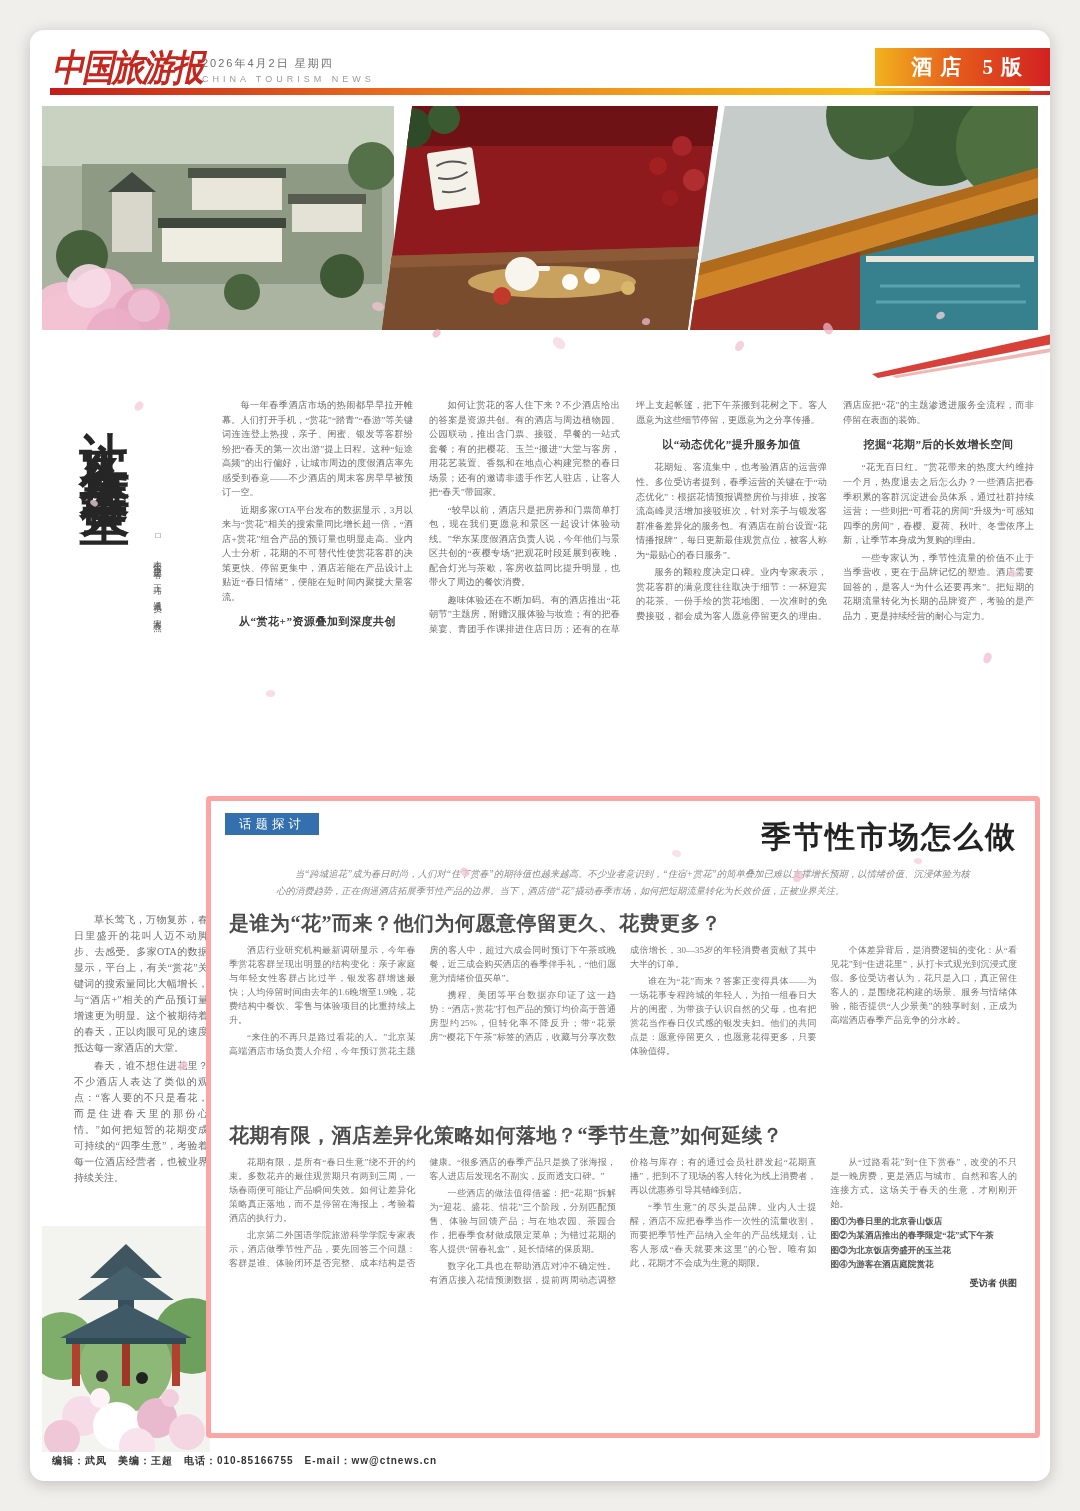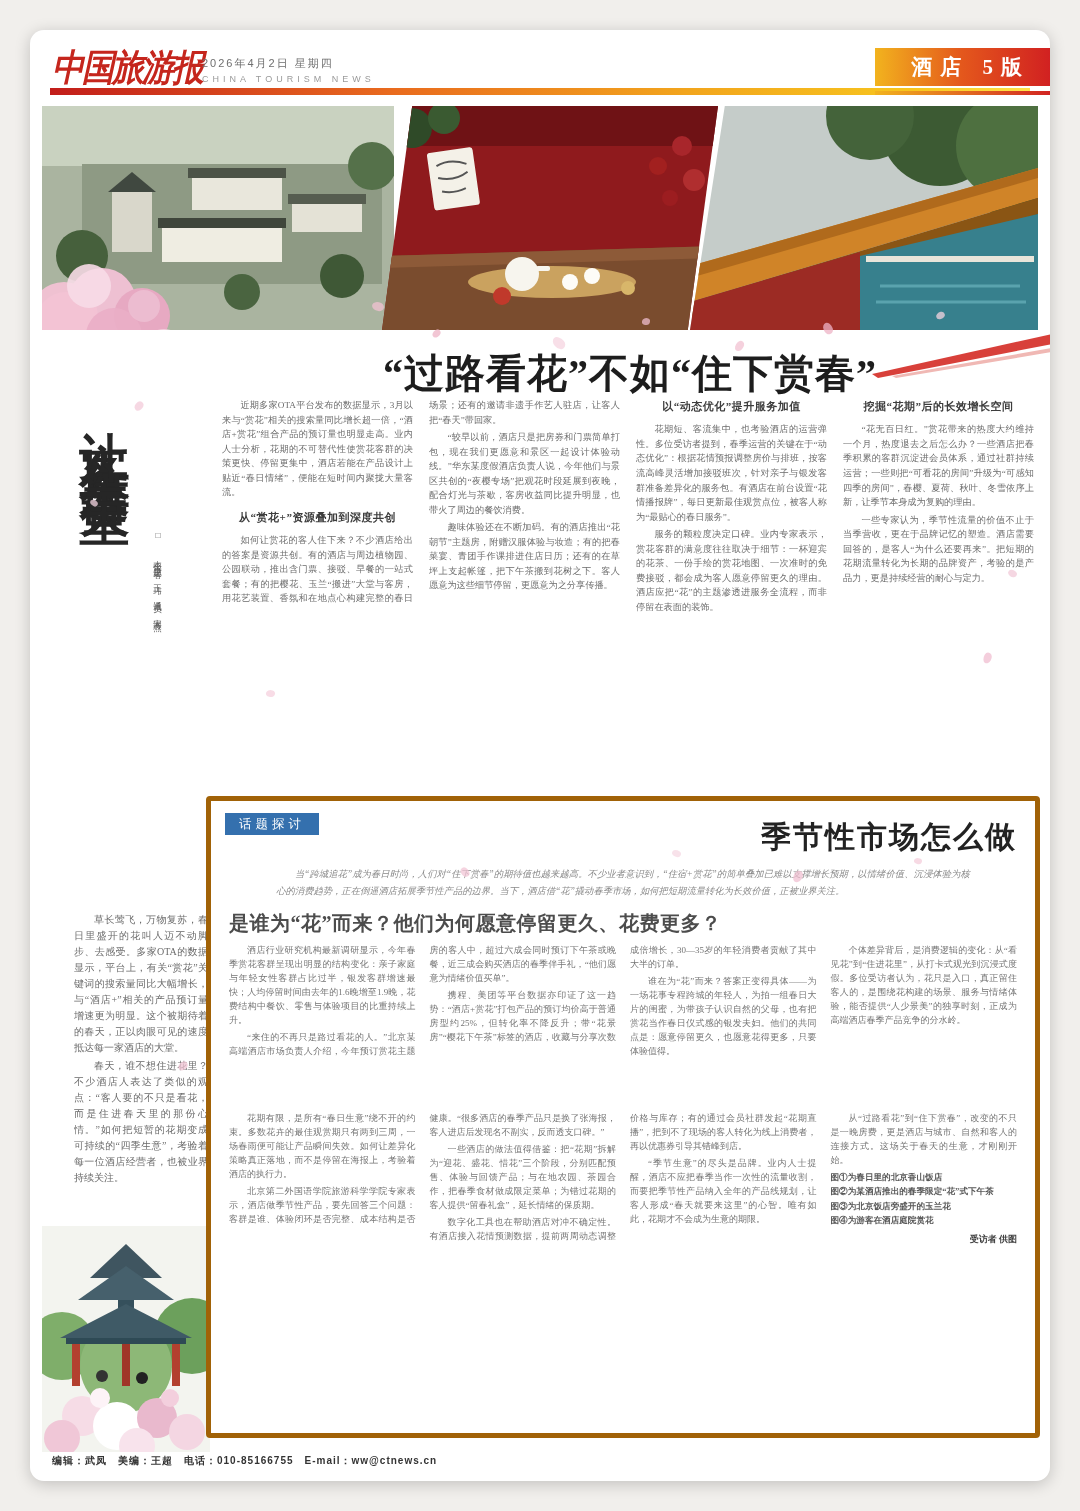--- a/index.html
+++ b/index.html
@@ -42,21 +42,21 @@
   .leftcol p{margin:0 0 2px;text-indent:2em;}
   .pavilion{position:absolute;left:12px;top:1196px;width:168px;height:226px;overflow:hidden;}
   
   .topcols{position:absolute;left:192px;top:368px;width:812px;height:392px;overflow:hidden;
         column-count:4;column-gap:16px;font-size:9.2px;line-height:1.58;color:#6d6d6d;text-align:justify;}
   .topcols p{margin:0 0 3px;text-indent:2em;}
   .topcols h4,.seccols h4{font-size:11px;color:#3d3d3d;text-align:center;margin:9px 0 7px;
         text-indent:0;font-weight:bold;letter-spacing:.5px;}
   .soft{filter:blur(.3px);}
   
-  .topicbox{position:absolute;left:176px;top:766px;width:834px;height:642px;border:5px solid #a16207;
+  .topicbox{position:absolute;left:176px;top:766px;width:834px;height:642px;border:5px solid #fca5a5;
         border-radius:4px;background:#fff;box-sizing:border-box;padding:10px 18px 8px;}
   .tb-badge{position:absolute;left:14px;top:12px;width:94px;height:22px;background:#3470ae;color:#fff;
         font-size:12.5px;letter-spacing:4px;display:flex;align-items:center;justify-content:center;
         font-family:"Liberation Sans",sans-serif;}
   .tb-headline{text-align:right;font-size:30px;font-weight:bold;color:#222;margin:6px 0 8px;
         letter-spacing:2px;}
   .tb-intro{width:88%;margin:0 auto 10px;font-size:9.3px;font-style:italic;color:#8a8a8a;
         line-height:1.85;text-align:justify;text-indent:2em;}
   .sec-title{font-size:20px;font-weight:bold;color:#4c4c4c;margin:10px 0 7px;letter-spacing:.5px;}
   .seccols{column-count:4;column-gap:14px;font-size:9px;line-height:1.55;color:#757575;
@@ -158,21 +158,20 @@
           <circle cx="170" cy="105" r="14" fill="#f0c5d6" opacity=".7"></circle>
           <circle cx="15" cy="105" r="24" fill="#eebcd0" opacity=".85"></circle>
         </svg>
       </div>
     </div>
     <svg class="red-sliver" width="180" height="48" viewBox="0 0 180 48">
       <polygon points="0,44 180,4 180,14 6,48" fill="#d8403a"></polygon>
       <polygon points="20,46 180,18 180,22 24,48" fill="#f0b8b4"></polygon>
     </svg>
 
-    <div class="headline">“过路看花”不如“住下赏春”</div>
 
     <div class="vtitle">让客人住进春天里</div>
     <div class="vbyline">□ 本报首席记者 王玮 通讯员 宋海燕</div>
     <div class="leftcol soft">
         <p>草长莺飞，万物复苏，春日里盛开的花叫人迈不动脚步、去感受。多家OTA的数据显示，平台上，有关“赏花”关键词的搜索量同比大幅增长，与“酒店+”相关的产品预订量增速更为明显。这个被期待着的春天，正以肉眼可见的速度抵达每一家酒店的大堂。</p>
         <p>春天，谁不想住进花里？不少酒店人表达了类似的观点：“客人要的不只是看花，而是住进春天里的那份心情。”如何把短暂的花期变成可持续的“四季生意”，考验着每一位酒店经营者，也被业界持续关注。</p>
       </div>
     <div class="pavilion">
       <svg width="168" height="226" viewBox="0 0 168 226">
         <rect width="168" height="226" fill="#f3f4ef"></rect>
@@ -194,20 +193,21 @@
         <circle cx="115" cy="192" r="20" fill="#e9b9cd"></circle>
           <circle cx="145" cy="206" r="18" fill="#f4d6e2"></circle>
         <circle cx="20" cy="212" r="18" fill="#f0c7d7"></circle>
           <circle cx="95" cy="220" r="18" fill="#f8e3ec"></circle>
         <circle cx="58" cy="172" r="10" fill="#fdf3f7"></circle>
           <circle cx="128" cy="172" r="9" fill="#f3cfdd"></circle>
       </svg>
     </div>
 
     <div class="topcols soft">
+        <p>每一年春季酒店市场的热闹都早早拉开帷幕。人们打开手机，“赏花”“踏青”“春游”等关键词连连登上热搜，亲子、闺蜜、银发等客群纷纷把“春天的第一次出游”提上日程。这种“短途高频”的出行偏好，让城市周边的度假酒店率先感受到春意——不少酒店的周末客房早早被预订一空。</p>
         <p>近期多家OTA平台发布的数据显示，3月以来与“赏花”相关的搜索量同比增长超一倍，“酒店+赏花”组合产品的预订量也明显走高。业内人士分析，花期的不可替代性使赏花客群的决策更快、停留更集中，酒店若能在产品设计上贴近“春日情绪”，便能在短时间内聚拢大量客流。</p>
         <h4>从“赏花+”资源叠加到深度共创</h4>
         <p>如何让赏花的客人住下来？不少酒店给出的答案是资源共创。有的酒店与周边植物园、公园联动，推出含门票、接驳、早餐的一站式套餐；有的把樱花、玉兰“搬进”大堂与客房，用花艺装置、香氛和在地点心构建完整的春日场景；还有的邀请非遗手作艺人驻店，让客人把“春天”带回家。</p>
         <p>“较早以前，酒店只是把房券和门票简单打包，现在我们更愿意和景区一起设计体验动线。”华东某度假酒店负责人说，今年他们与景区共创的“夜樱专场”把观花时段延展到夜晚，配合灯光与茶歇，客房收益同比提升明显，也带火了周边的餐饮消费。</p>
         <p>趣味体验还在不断加码。有的酒店推出“花朝节”主题房，附赠汉服体验与妆造；有的把春菜宴、青团手作课排进住店日历；还有的在草坪上支起帐篷，把下午茶搬到花树之下。客人愿意为这些细节停留，更愿意为之分享传播。</p>
         <h4>以“动态优化”提升服务加值</h4>
         <p>花期短、客流集中，也考验酒店的运营弹性。多位受访者提到，春季运营的关键在于“动态优化”：根据花情预报调整房价与排班，按客流高峰灵活增加接驳班次，针对亲子与银发客群准备差异化的服务包。有酒店在前台设置“花情播报牌”，每日更新最佳观赏点位，被客人称为“最贴心的春日服务”。</p>
         <p>服务的颗粒度决定口碑。业内专家表示，赏花客群的满意度往往取决于细节：一杯迎宾的花茶、一份手绘的赏花地图、一次准时的免费接驳，都会成为客人愿意停留更久的理由。酒店应把“花”的主题渗透进服务全流程，而非停留在表面的装饰。</p>
         <h4>挖掘“花期”后的长效增长空间</h4>
         <p>“花无百日红。”赏花带来的热度大约维持一个月，热度退去之后怎么办？一些酒店把春季积累的客群沉淀进会员体系，通过社群持续运营；一些则把“可看花的房间”升级为“可感知四季的房间”，春樱、夏荷、秋叶、冬雪依序上新，让季节本身成为复购的理由。</p>
@@ -219,20 +219,21 @@
       <div class="tb-headline">季节性市场怎么做</div>
       <div class="tb-intro soft">当“跨城追花”成为春日时尚，人们对“住下赏春”的期待值也越来越高。不少业者意识到，“住宿+赏花”的简单叠加已难以支撑增长预期，以情绪价值、沉浸体验为核心的消费趋势，正在倒逼酒店拓展季节性产品的边界。当下，酒店借“花”撬动春季市场，如何把短期流量转化为长效价值，正被业界关注。</div>
       <div class="sec-title">是谁为“花”而来？他们为何愿意停留更久、花费更多？</div>
       <div class="seccols sec1 soft">
           <p>酒店行业研究机构最新调研显示，今年春季赏花客群呈现出明显的结构变化：亲子家庭与年轻女性客群占比过半，银发客群增速最快；人均停留时间由去年的1.6晚增至1.9晚，花费结构中餐饮、零售与体验项目的比重持续上升。</p>
           <p>“来住的不再只是路过看花的人。”北京某高端酒店市场负责人介绍，今年预订赏花主题房的客人中，超过六成会同时预订下午茶或晚餐，近三成会购买酒店的春季伴手礼，“他们愿意为情绪价值买单”。</p>
           <p>携程、美团等平台数据亦印证了这一趋势：“酒店+赏花”打包产品的预订均价高于普通房型约25%，但转化率不降反升；带“花景房”“樱花下午茶”标签的酒店，收藏与分享次数成倍增长，30—35岁的年轻消费者贡献了其中大半的订单。</p>
           <p>谁在为“花”而来？答案正变得具体——为一场花事专程跨城的年轻人，为拍一组春日大片的闺蜜，为带孩子认识自然的父母，也有把赏花当作春日仪式感的银发夫妇。他们的共同点是：愿意停留更久，也愿意花得更多，只要体验值得。</p>
           <p>个体差异背后，是消费逻辑的变化：从“看见花”到“住进花里”，从打卡式观光到沉浸式度假。多位受访者认为，花只是入口，真正留住客人的，是围绕花构建的场景、服务与情绪体验，能否提供“人少景美”的独享时刻，正成为高端酒店春季产品竞争的分水岭。</p>
         </div>
+      <div class="sec-title">花期有限，酒店差异化策略如何落地？“季节生意”如何延续？</div>
       <div class="seccols sec2 soft">
           <p>花期有限，是所有“春日生意”绕不开的约束。多数花卉的最佳观赏期只有两到三周，一场春雨便可能让产品瞬间失效。如何让差异化策略真正落地，而不是停留在海报上，考验着酒店的执行力。</p>
           <p>北京第二外国语学院旅游科学学院专家表示，酒店做季节性产品，要先回答三个问题：客群是谁、体验闭环是否完整、成本结构是否健康。“很多酒店的春季产品只是换了张海报，客人进店后发现名不副实，反而透支口碑。”</p>
           <p>一些酒店的做法值得借鉴：把“花期”拆解为“迎花、盛花、惜花”三个阶段，分别匹配预售、体验与回馈产品；与在地农园、茶园合作，把春季食材做成限定菜单；为错过花期的客人提供“留春礼盒”，延长情绪的保质期。</p>
           <p>数字化工具也在帮助酒店对冲不确定性。有酒店接入花情预测数据，提前两周动态调整价格与库存；有的通过会员社群发起“花期直播”，把到不了现场的客人转化为线上消费者，再以优惠券引导其错峰到店。</p>
           <p>“季节生意”的尽头是品牌。业内人士提醒，酒店不应把春季当作一次性的流量收割，而要把季节性产品纳入全年的产品线规划，让客人形成“春天就要来这里”的心智。唯有如此，花期才不会成为生意的期限。</p>
           <p>从“过路看花”到“住下赏春”，改变的不只是一晚房费，更是酒店与城市、自然和客人的连接方式。这场关于春天的生意，才刚刚开始。</p>
           <p class="caption">图①为春日里的北京香山饭店</p>
           <p class="caption">图②为某酒店推出的春季限定“花”式下午茶</p>
           <p class="caption">图③为北京饭店旁盛开的玉兰花</p>

